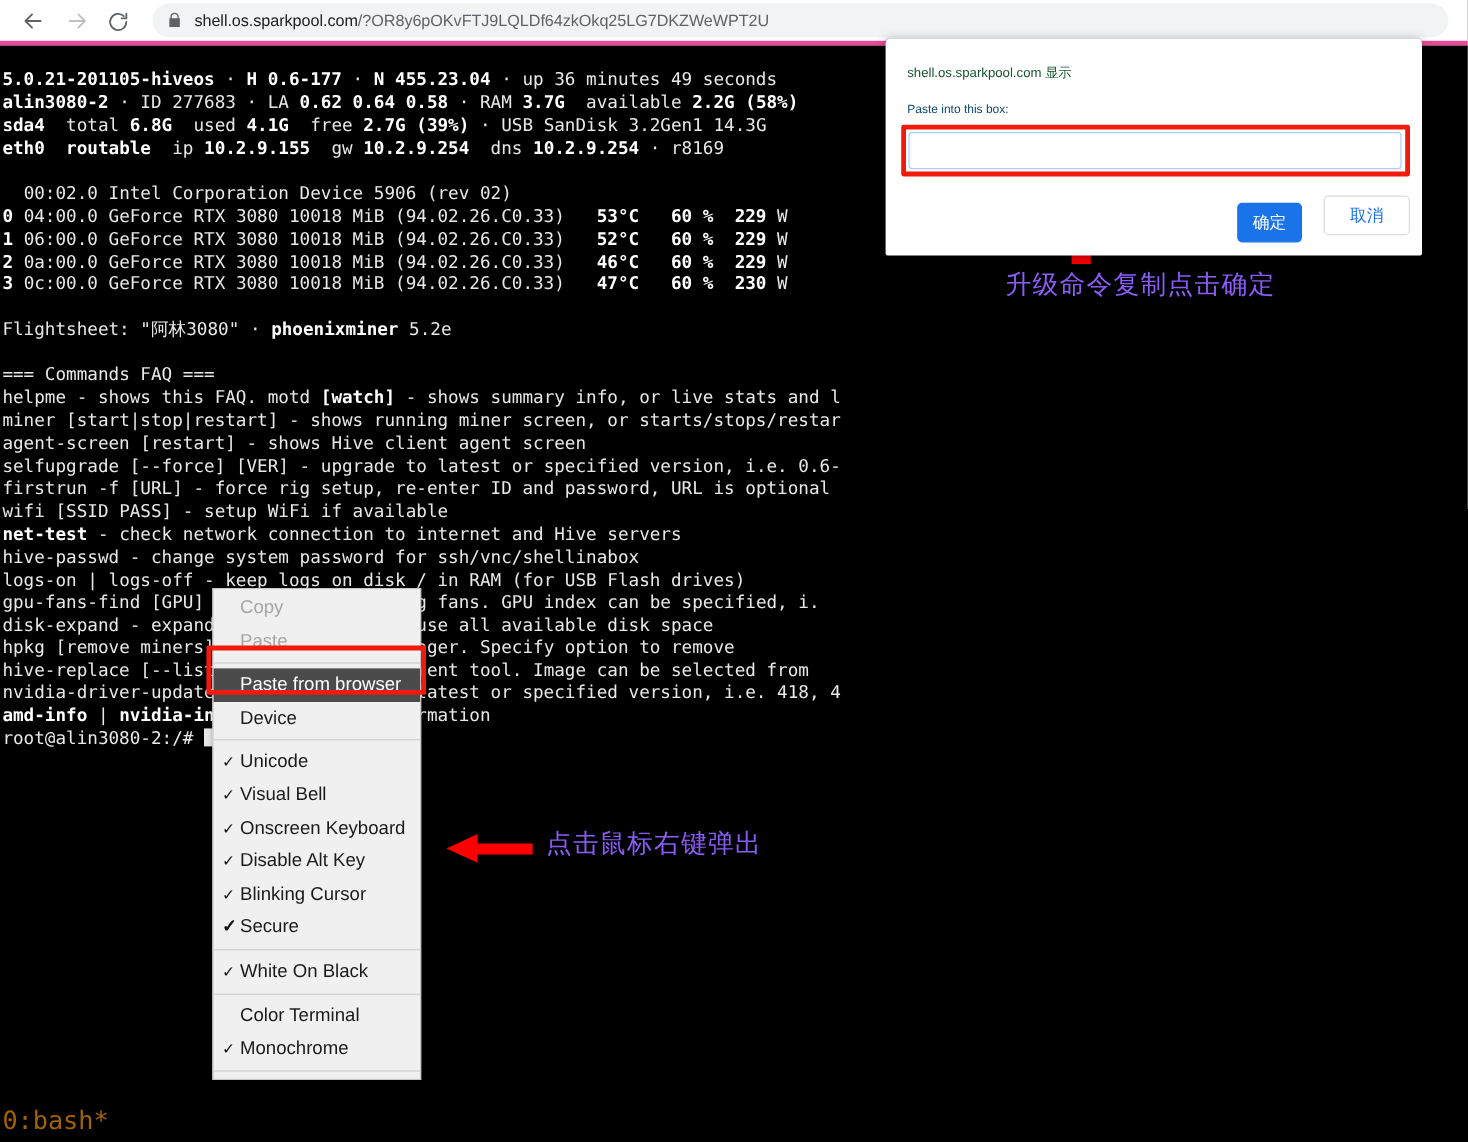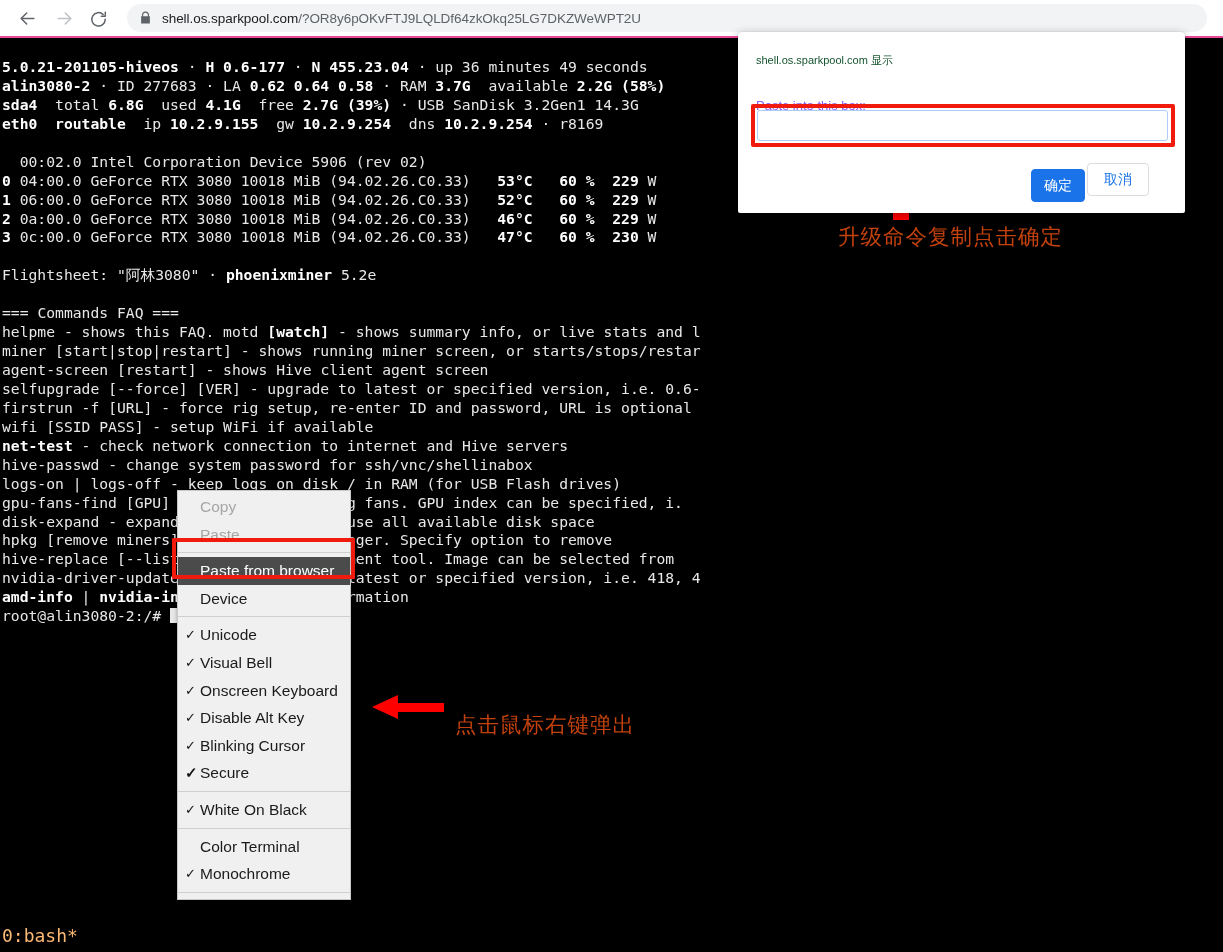--- a/index.html
+++ b/index.html
@@ -9,21 +9,21 @@
     background:#ffffff;
     font-family:"Liberation Sans", sans-serif;
     overflow:hidden;
     position:relative;
   }
 
   
   #browser-toolbar{
     position:absolute; left:0; top:0; width:1223px; height:38px;
     background:#ffffff; display:flex; align-items:center;
-    border-bottom:2px solid #ec4899;
+    border-bottom:4px solid #ec4899;
   }
   .nav-btn{
     width:30px; height:30px; margin-left:7px;
     display:flex; align-items:center; justify-content:center;
     border-radius:50%; color:#5f6368; font-size:17px; line-height:1;
     user-select:none;
   }
   .nav-btn.back{ color:#5f6368; margin-left:12px; }
   .nav-btn.forward{ color:#bdc1c6; }
   .nav-btn.reload{ color:#5f6368; font-size:16px; margin-left:4px; }
@@ -58,21 +58,21 @@
   #terminal-body .blank{ height:18.95px; }
 
   #cursor-block{
     display:inline-block; width:9px; height:15px;
     background:#e8e8e8; vertical-align:-2px;
   }
 
   #status-bar{
     position:absolute; left:2px; bottom:6px;
     font-family:"DejaVu Sans Mono","Liberation Mono", monospace;
-    font-size:18px; color:#fdba74; white-space:pre;
+    font-size:21px; color:#a16207; white-space:pre;
   }
 
   
   #context-menu{
     position:absolute; left:177px; top:490px; width:174px;
     background:#f0f0f0;
     border:1px solid #c8c8c8;
     box-shadow:0 1px 4px rgba(0,0,0,.3);
     font-family:"Liberation Sans", sans-serif;
     font-size:15.5px; color:#1a1a1a;
@@ -113,21 +113,21 @@
     border-radius:4px 4px 2px 2px;
     box-shadow:0 2px 10px rgba(0,0,0,.30), 0 0 1px rgba(0,0,0,.25);
     z-index:30;
   }
   #dialog-title{
     position:absolute; left:18px; top:21px;
     font-size:11px; color:#14532d; white-space:nowrap;
   }
   #dialog-label{
     position:absolute; left:18px; top:54px;
-    font-size:13px; color:#8b5cf6; white-space:nowrap;margin-top:12px;
+    font-size:10px; color:#0c4a6e; white-space:nowrap;
   }
   #dialog-input{
     position:absolute; left:19px; top:78px;
     width:411px; height:31px;
     border:1px solid #aecbfa; border-radius:3px;
     background:#ffffff; outline:none;
     font-family:"Liberation Sans", sans-serif; font-size:13px;
     padding:0 6px; color:#202124;
   }
   #dialog-input-ring{
@@ -139,34 +139,34 @@
   .dlg-btn{
     position:absolute; height:33px; border-radius:4px;
     font-size:14px; display:flex; align-items:center; justify-content:center;
     cursor:default; user-select:none;
   }
   #dialog-ok{
     left:293px; top:137px; width:54px;
     background:#1a73e8; color:#ffffff; border:1px solid #1a73e8;
   }
   #dialog-cancel{
-    left:349px; top:131px; width:62px;
+    left:365px; top:131px; width:72px;
     background:#ffffff; color:#1a73e8; border:1px solid #dadce0;
   }
 
   
   .anno-text{
-    position:absolute; color:#c2410c; white-space:nowrap;
+    position:absolute; color:#8b5cf6; white-space:nowrap;
     font-family:Liberation Serif, serif;
   }
   #anno-dialog-text{
     left:838px; top:222px; font-size:21.5px; letter-spacing:1px;
   }
   #anno-menu-text{
-    left:455px; top:710px; font-size:21.5px; letter-spacing:1px;
+    left:455px; top:688px; font-size:21.5px; letter-spacing:1px;
   }
   #arrow-up{
     position:absolute; left:878px; top:148px; width:46px; height:72px;
   }
   #arrow-left{
     position:absolute; left:372px; top:694px; width:72px; height:26px;
   }
 </style>
 </head>
 <body>

